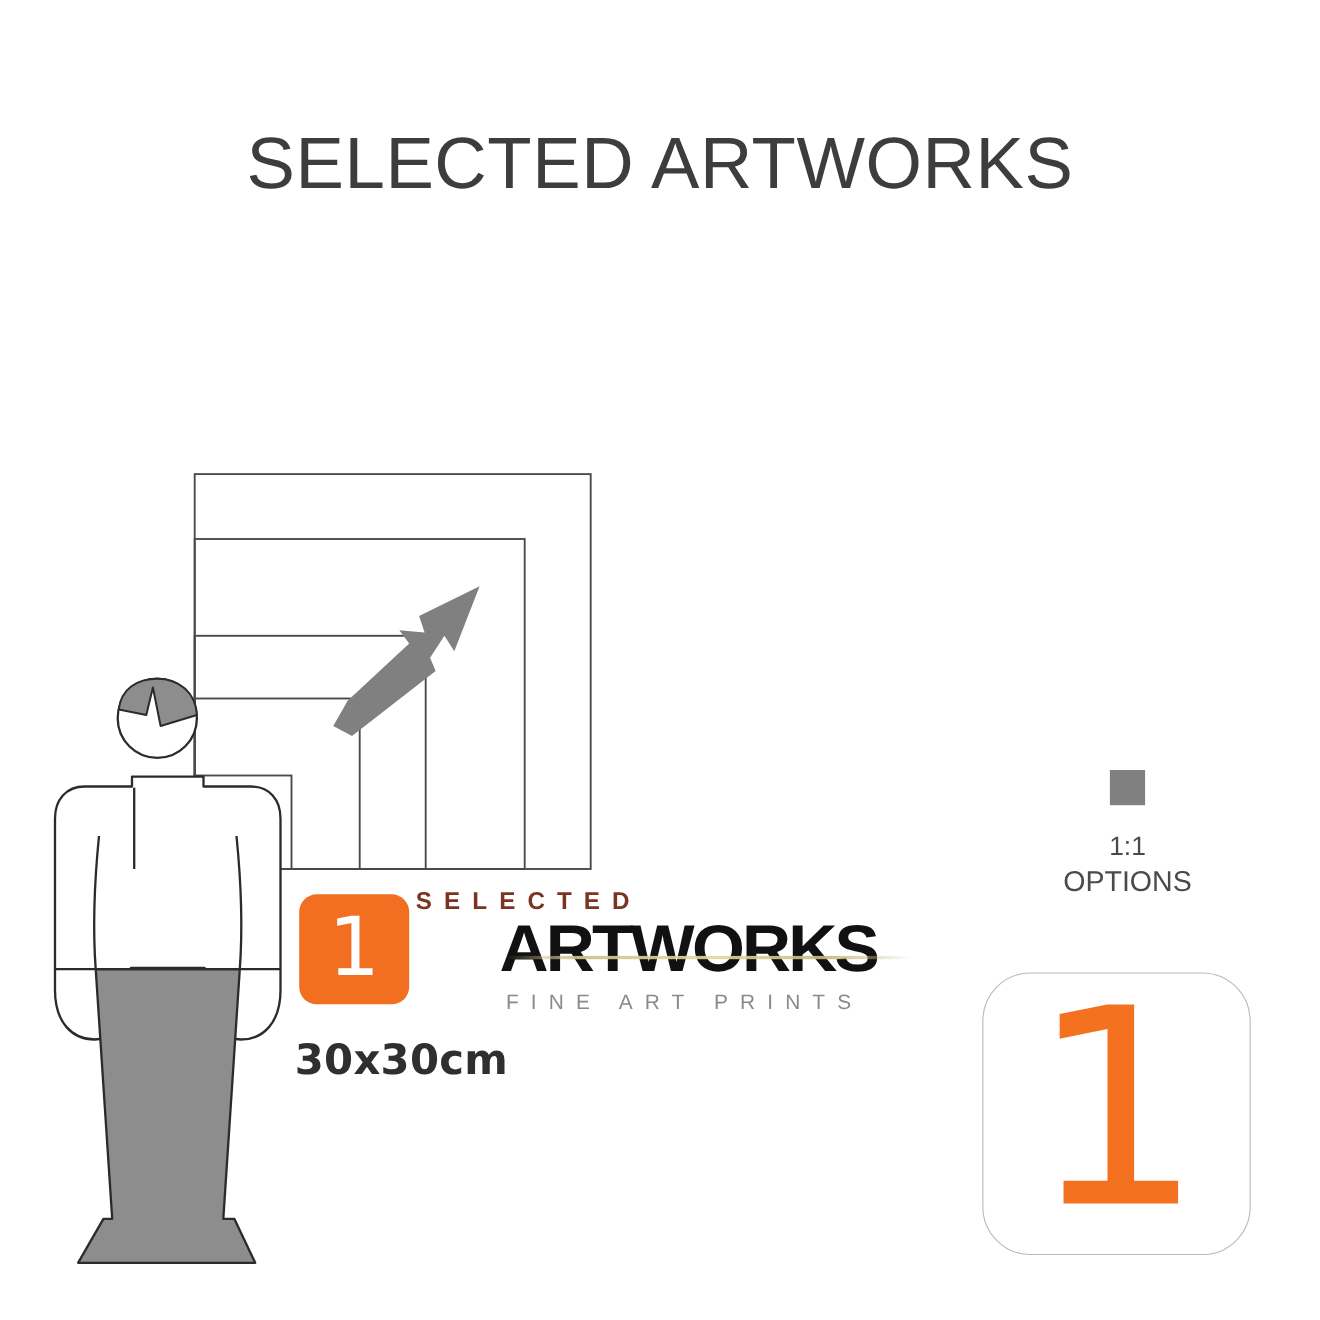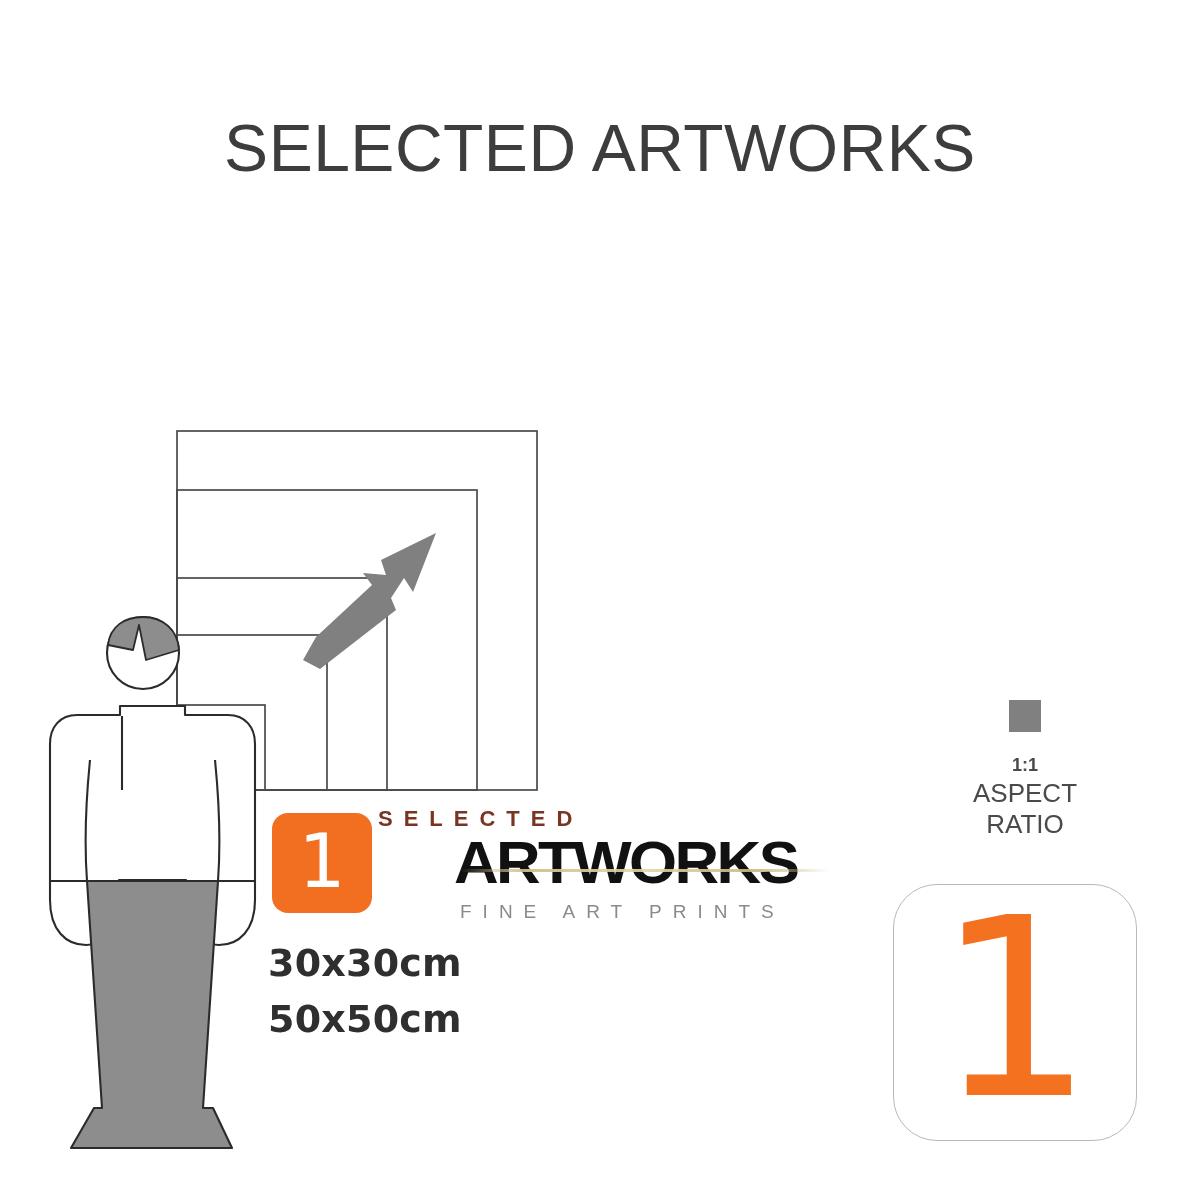--- a/index.html
+++ b/index.html
@@ -141,22 +141,22 @@
     text-align: center;
     color: #4a4a4a;
   }
   .aspect-swatch {
     width: 32px;
     height: 32px;
     background: #808080;
     margin: 0 auto 22px auto;
   }
   .aspect-ratio-val {
-    font-size: 18px;
-    font-weight: 700;
+    font-size: 24px;
+    font-weight: 400;
     line-height: 1.32;
   }
   .aspect-label {
     font-size: 26px;
     font-weight: 400;
     line-height: 1.22;
   }
 
   
   .number-tile {
@@ -244,27 +244,25 @@
 
   <div class="logo-wordmark">
     <div class="logo-selected">SELECTED</div>
     <div class="logo-artworks">ARTWORKS</div>
     <div class="logo-streak"></div>
     <div class="logo-fine">FINE ART PRINTS</div>
   </div>
 
   <div class="size-list">
     <div class="size-item">30x30cm</div>
-    <div class="size-item">50x50cm</div>
   </div>
 
   <div class="aspect-panel">
     <div class="aspect-swatch"></div>
     <div class="aspect-ratio-val">1:1</div>
-    <div class="aspect-label">ASPECT</div>
-    <div class="aspect-label">RATIO</div>
+    <div class="aspect-label">OPTIONS</div>
   </div>
 
   <div class="number-tile">
     <span class="number-tile-num">1</span>
   </div>
 
 </div>
 
 </body></html>

